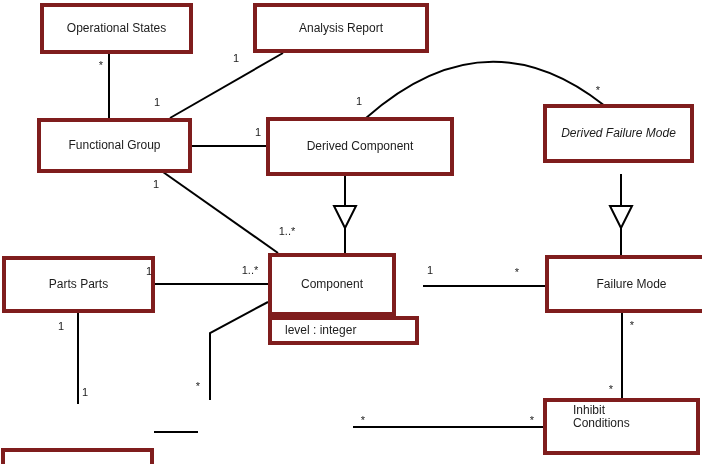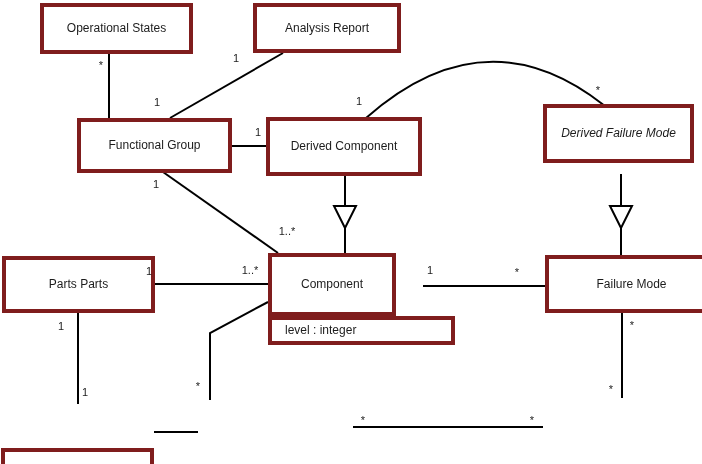--- a/index.html
+++ b/index.html
@@ -50,56 +50,62 @@
     <g stroke="#000" stroke-width="2" fill="#fff">
       <polygon points="334,206 356,206 345,228"></polygon>
       <polygon points="610,206 632,206 621,228"></polygon>
     </g>
   </svg>
 
   <div class="uml-box" style="left:40px;top:3px;width:153px;height:51px;">
     <span>Operational States</span>
   </div>
 
-  <div class="uml-box" style="left:253px;top:3px;width:148px;height:50px;">
+  <div class="uml-box" style="left:253px;top:3px;width:176px;height:50px;">
     <span>Analysis Report</span>
   </div>
 
-  <div class="uml-box" style="left:37px;top:118px;width:155px;height:55px;margin-left:40px;">
+  <div class="uml-box" style="left:37px;top:118px;width:155px;height:55px;">
     <span>Functional Group</span>
   </div>
 
-  <div class="uml-box" style="left:266px;top:117px;width:156px;height:59px;">
+  <div class="uml-box" style="left:266px;top:117px;width:188px;height:59px;">
     <span>Derived Component</span>
   </div>
 
   <div class="uml-box" style="left:543px;top:104px;width:151px;height:59px;font-style:italic;">
     <span>Derived Failure Mode</span>
   </div>
 
   <div class="uml-box" style="left:2px;top:256px;width:153px;height:57px;">
     <span>Parts Parts</span>
   </div>
 
   <div class="uml-box" style="left:268px;top:253px;width:128px;height:63px;">
     <span>Component</span>
   </div>
-  <div class="uml-box attr" style="left:268px;top:316px;width:187px;height:29px;">
+  <div class="uml-box attr" style="left:268px;top:316px;width:151px;height:29px;">
     <span>level : integer</span>
   </div>
 
   <div class="uml-box" style="left:545px;top:255px;width:173px;height:58px;">
     <span>Failure Mode</span>
   </div>
 
   <div class="uml-box" style="left:1px;top:404px;width:153px;height:56px;margin-top:44px;">
     <span>System</span>
   </div>
 
 
+  <div class="uml-box toptext" style="left:543px;top:398px;width:157px;height:57px;">
+    <span>
+      <span>Inhibit</span><br>
+      <span>Conditions</span>
+    </span>
+  </div>
 
   <span class="mult" style="left:101px;top:65px;">*</span>
   <span class="mult" style="left:157px;top:102px;">1</span>
   <span class="mult" style="left:236px;top:58px;">1</span>
   <span class="mult" style="left:258px;top:132px;">1</span>
   <span class="mult" style="left:156px;top:184px;">1</span>
   <span class="mult" style="left:287px;top:231px;">1..*</span>
   <span class="mult" style="left:359px;top:101px;">1</span>
   <span class="mult" style="left:598px;top:90px;">*</span>
   <span class="mult" style="left:149px;top:271px;">1</span>

